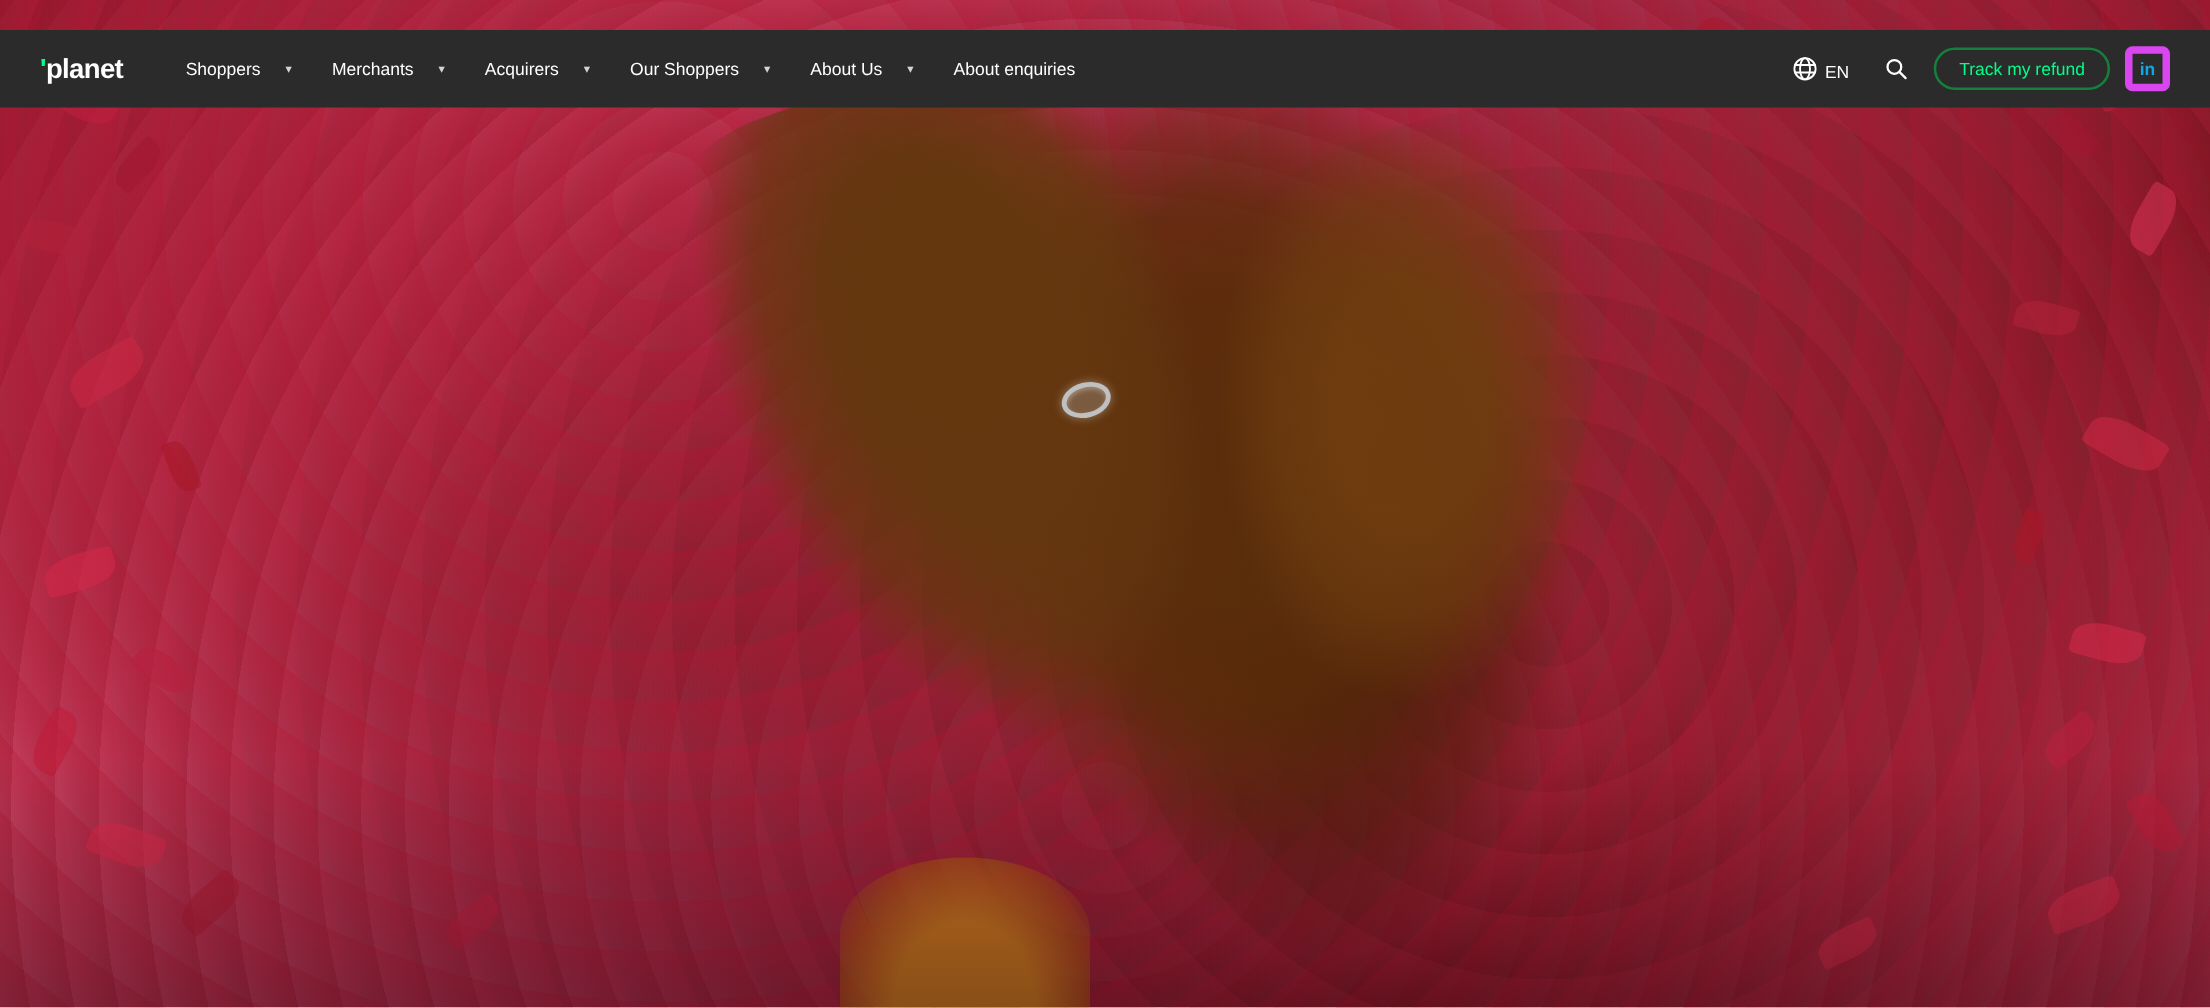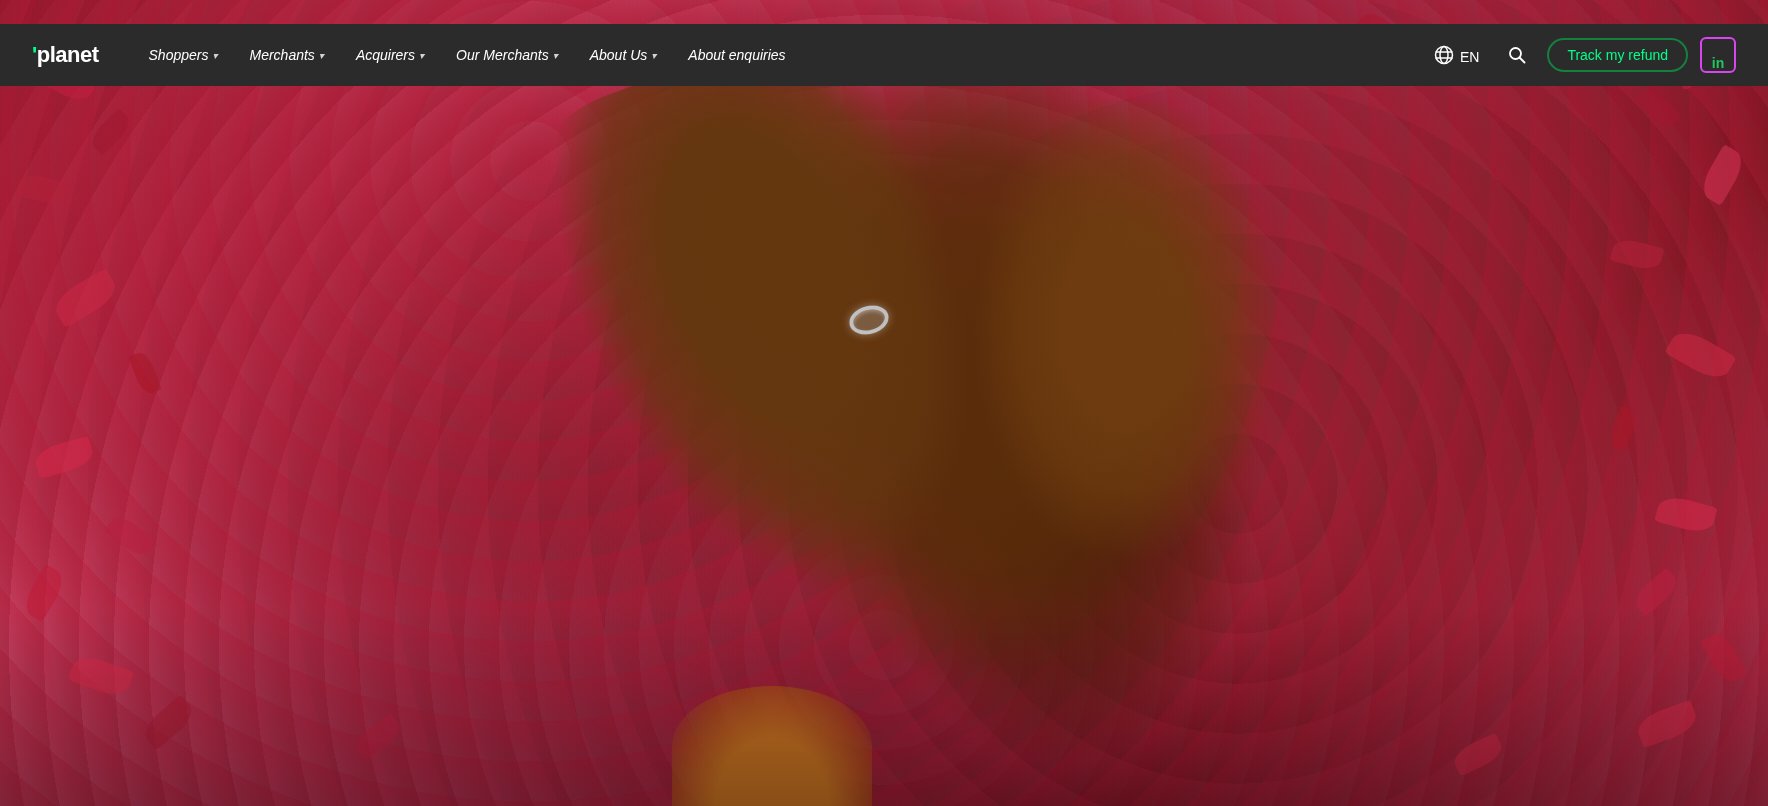--- a/index.html
+++ b/index.html
@@ -43,25 +43,24 @@
     }
 
     .nav-item {
       color: #ffffff;
       font-size: 14px;
       font-weight: 400;
       padding: 8px 14px;
       cursor: pointer;
       display: flex;
       align-items: center;
-      gap: 4px;
+      gap: 20px;
       white-space: nowrap;
       border-radius: 4px;
       transition: background 0.2s;
-      font-style: italic;
     }
 
     .nav-item .chevron {
       font-size: 10px;
       opacity: 0.8;
     }
 
     .nav-right {
       display: flex;
       align-items: center;
@@ -99,31 +98,31 @@
       padding: 7px 18px;
       border-radius: 24px;
       font-size: 14px;
       font-weight: 500;
       cursor: pointer;
       white-space: nowrap;
       transition: background 0.2s;
     }
 
     .linkedin-btn {
-      border: 2px solid #d946ef;
-      color: #22c55e;
+      border: 6px solid #d946ef;
+      color: #0ea5e9;
       background: transparent;
       width: 36px;
       height: 36px;
       border-radius: 6px;
       font-size: 14px;
       font-weight: 700;
       cursor: pointer;
       display: flex;
-      align-items: flex-end;
+      align-items: center;
       justify-content: center;
     }
 
     
     .hero {
       position: absolute;
       top: 0; left: 0; right: 0; bottom: 0;
       z-index: 0;
       overflow: hidden;
     }
@@ -335,21 +334,21 @@
     </div>
     <div class="nav-item">
       <span>Merchants</span>
       <span class="chevron">▾</span>
     </div>
     <div class="nav-item">
       <span>Acquirers</span>
       <span class="chevron">▾</span>
     </div>
     <div class="nav-item">
-      <span>Our Merchants</span>
+      <span>Our Shoppers</span>
       <span class="chevron">▾</span>
     </div>
     <div class="nav-item">
       <span>About Us</span>
       <span class="chevron">▾</span>
     </div>
     <div class="nav-item">
       <span>About enquiries</span>
     </div>
   </div>

